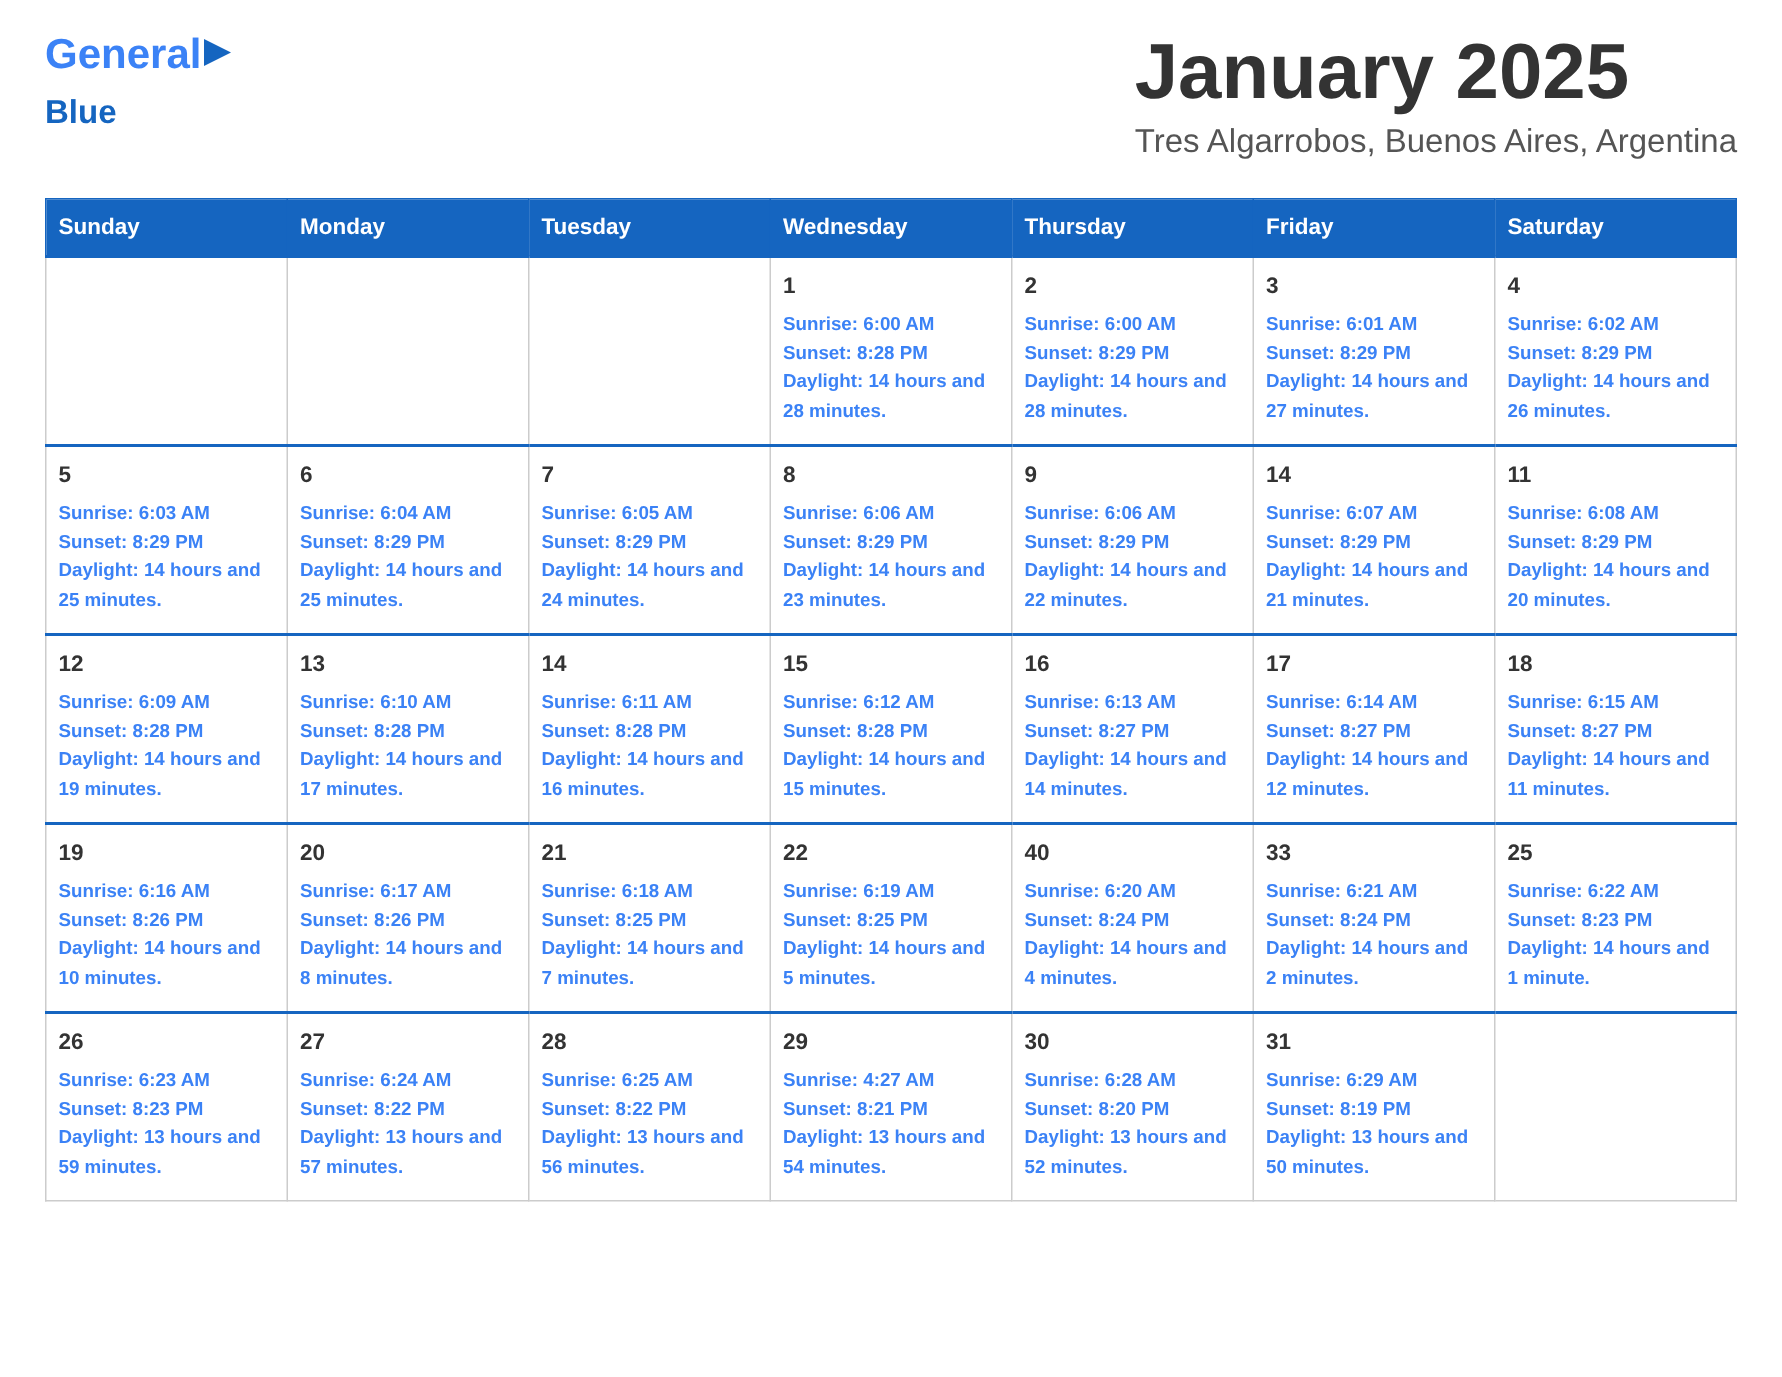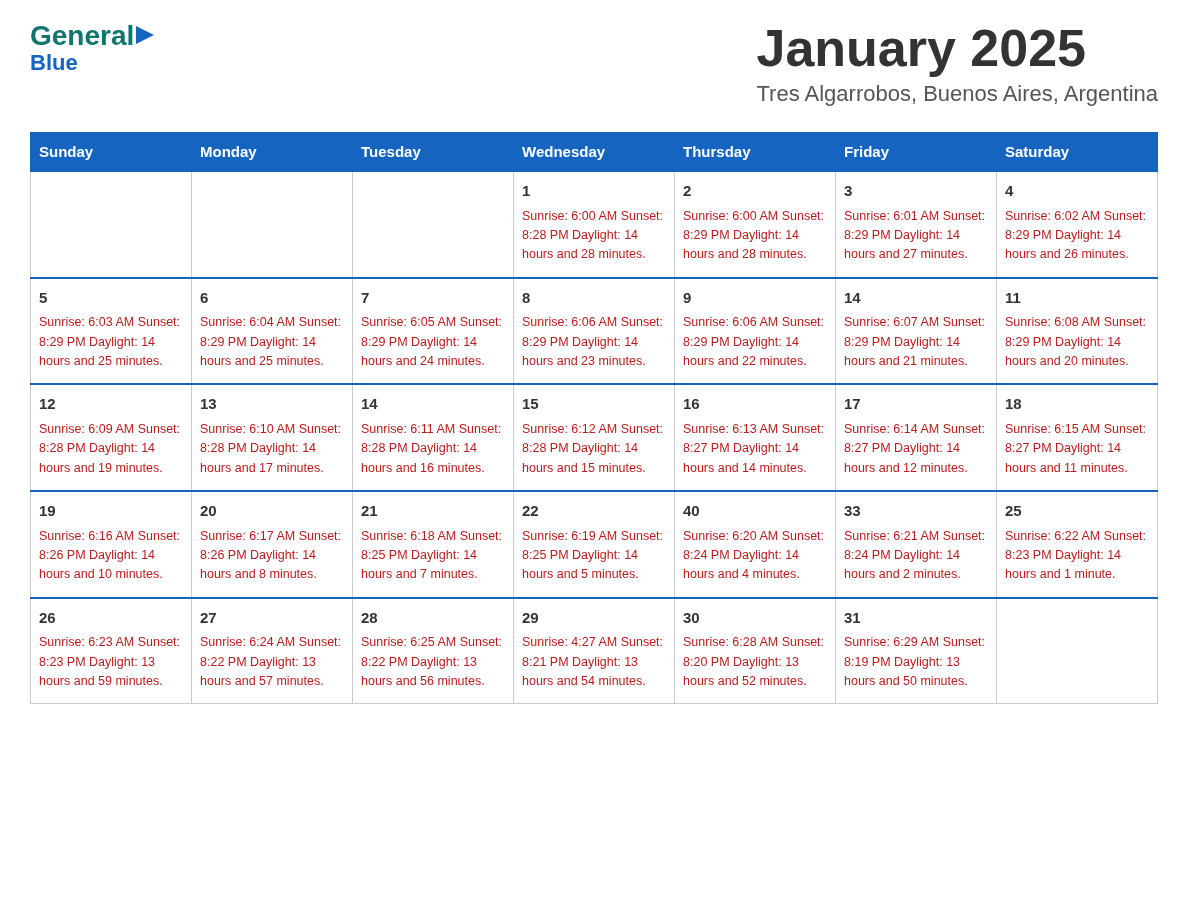--- a/index.html
+++ b/index.html
@@ -12,37 +12,38 @@
     }
     .header {
       display: flex;
       justify-content: space-between;
       align-items: flex-start;
       margin-bottom: 10px;
     }
     .logo-text-general {
       font-size: 28px;
       font-weight: bold;
-      color: #0f766e;
+      color: #3b82f6;
     }
     .logo-wrapper {
       display: flex;
       flex-direction: column;
       align-items: flex-start;
     }
     .logo-row1 {
       display: flex;
       align-items: center;
     }
     .logo-row2 {
       font-size: 22px;
       font-weight: bold;
       color: #1565c0;
       margin-left: 0;
       line-height: 1;
+      margin-top: 12px;
     }
     .title-section {
     }
     .month-title {
       font-size: 52px;
       font-weight: bold;
       color: #333;
       line-height: 1.1;
     }
     .location-title {
@@ -80,22 +81,23 @@
     }
     .day-number {
       font-size: 15px;
       font-weight: bold;
       color: #333;
       display: block;
       margin-bottom: 4px;
     }
     .day-info {
       font-size: 12.5px;
-      color: #b91c1c;
+      color: #3b82f6;
       line-height: 1.55;
+      font-weight: bold;
     }
     .calendar tr:last-child td {
       border-bottom: 1px solid #ccc;
     }
   </style>
 </head>
 <body>
 
 <div class="header">
   <div class="logo-wrapper">

